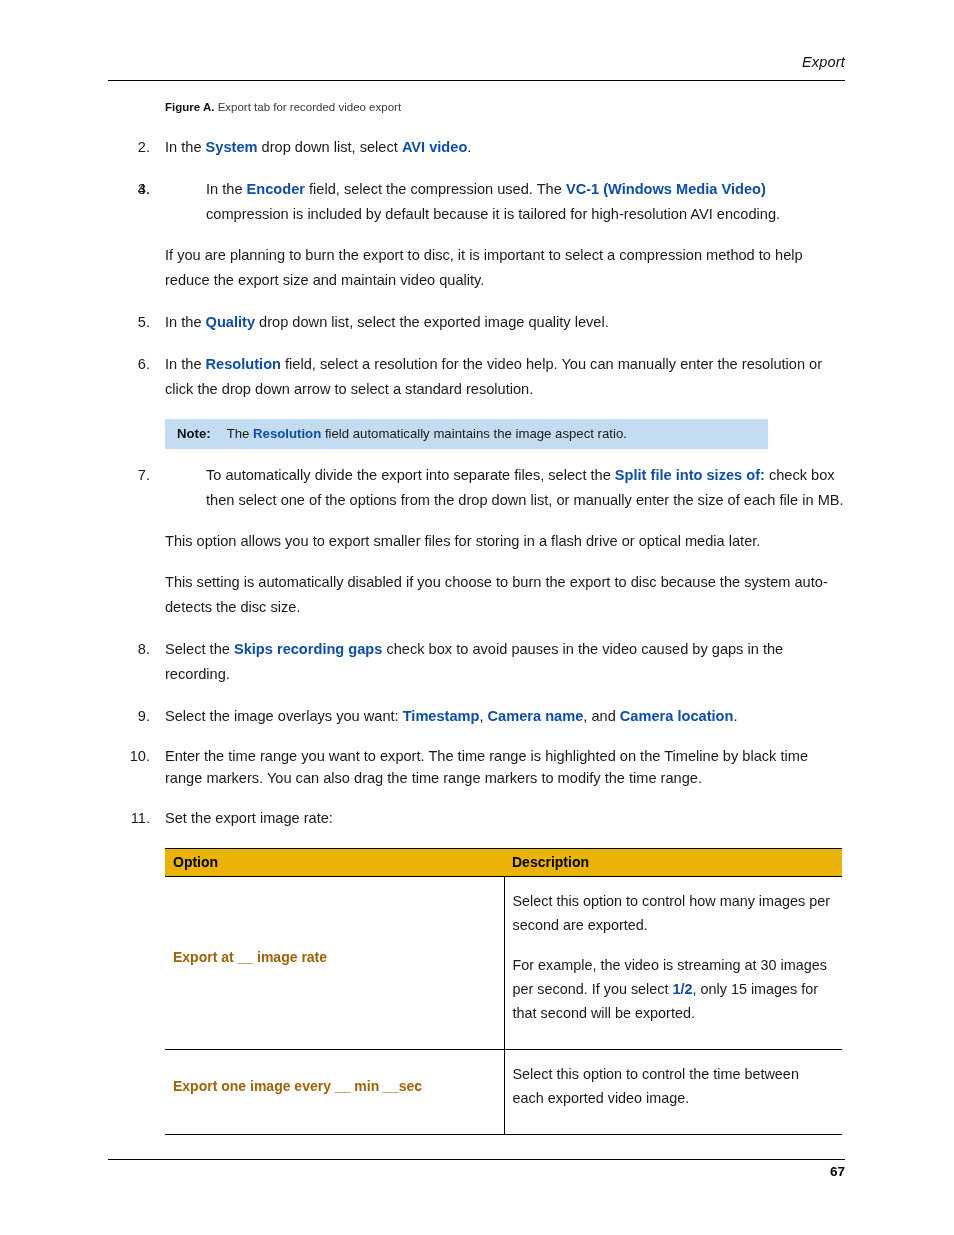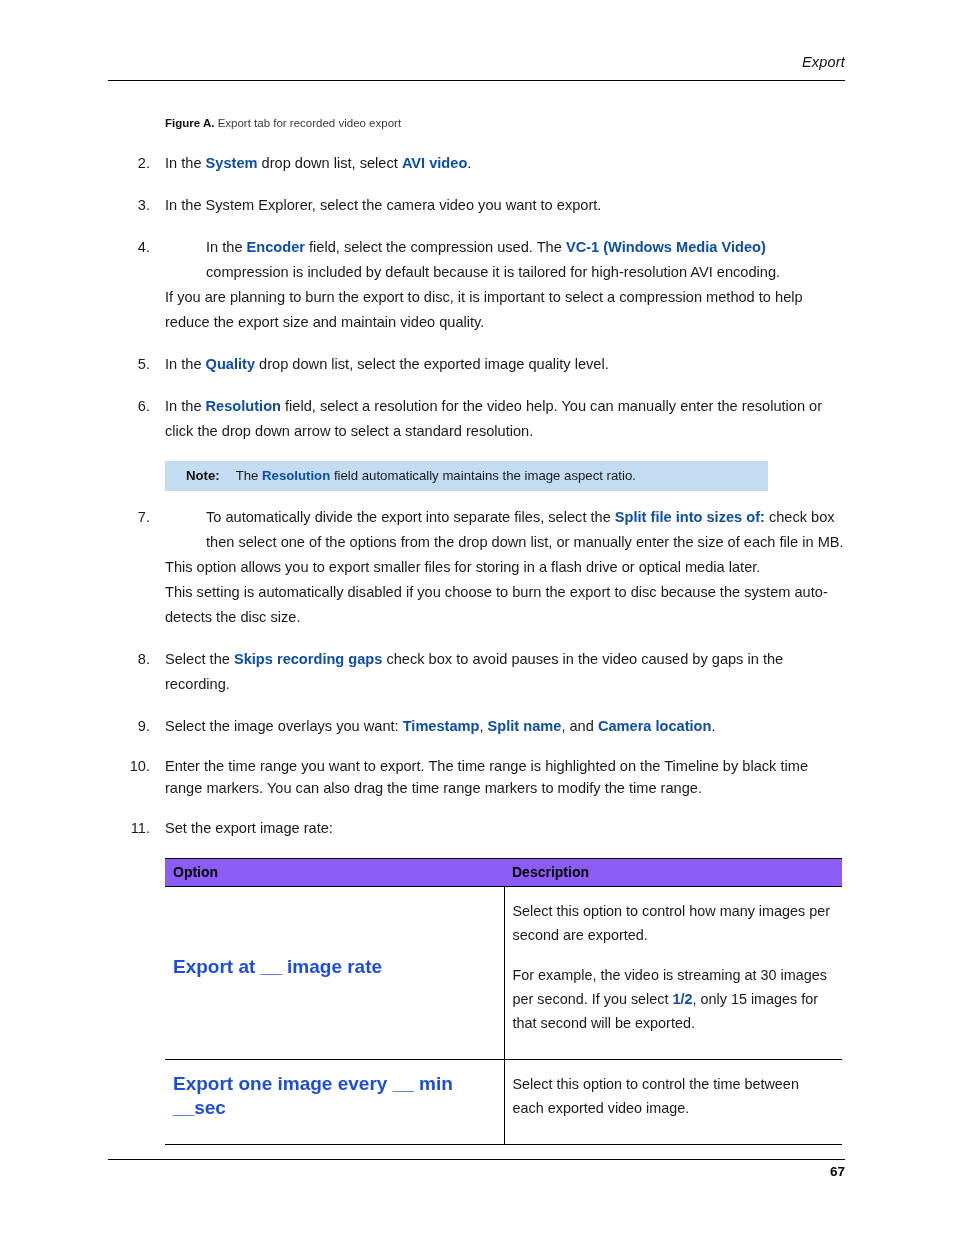--- a/index.html
+++ b/index.html
@@ -44,21 +44,21 @@
     left: 0;
     right: 0;
     top: 26px;
     border-top: 1.6px solid #000;
   }
 
   
   .content {
     position: absolute;
     left: 108px;
-    top: 116px;
+    top: 100px;
     width: 737px;
   }
 
   .figure-caption {
     margin-left: 57px;
     font-size: 11.5px;
     color: #3a3a3a;
     line-height: 15px;
     margin-bottom: 20px;
   }
@@ -87,35 +87,36 @@
     top: 0;
     width: 42px;
     text-align: right;
     font-size: 14.6px;
     color: #1a1a1a;
   }
   .li.tight {
     line-height: 21.5px;
   }
   .li .para {
+    margin-top: 16px;
   }
   .li .para.first { margin-top: 0; margin-left: 41px; }
 
   .blue {
     color: #0d4ea6;
     font-weight: bold;
   }
 
   
   .note {
     margin-left: 57px;
     margin-top: 12px;
     margin-bottom: 14px;
     background: #c3dcf2;
-    padding: 5px 8px 6px 21px;
+    padding: 5px 8px 6px 12px;
     font-size: 13.2px;
     line-height: 19px;
     color: #1a1a1a;
     width: 603px;
     box-sizing: border-box;
   }
   .note-label {
     font-weight: bold;
     color: #111;
     margin-right: 16px;
@@ -128,43 +129,43 @@
     width: 677px;
     border-collapse: collapse;
     table-layout: fixed;
     border-top: 1.4px solid #000;
     border-bottom: 1.4px solid #000;
   }
   .opt-table col.c1 { width: 339px; }
   .opt-table col.c2 { width: 338px; }
 
   .opt-table thead th {
-    background: #8b5cf6;
+    background: #eab308;
     font-size: 14px;
     font-weight: bold;
     color: #000;
     text-align: left;
     padding: 5px 8px 6px 8px;
     border-bottom: 1.4px solid #000;
   }
 
   .opt-table tbody td {
     vertical-align: middle;
     padding: 12px 10px 24px 8px;
     font-size: 14.4px;
     line-height: 24px;
     color: #1a1a1a;
     border-bottom: 1.4px solid #000;
   }
   .opt-table tbody tr:last-child td { border-bottom: none; }
   .opt-table tbody td.optcell {
     border-right: 1.4px solid #000;
     font-weight: bold;
-    color: #1d4ed8;
-    font-size: 19px;
+    color: #a16207;
+    font-size: 14px;
   }
   .opt-table tbody td p { margin: 0; }
   .opt-table tbody td p + p { margin-top: 16px; }
 
   
   .footer {
     position: absolute;
     left: 108px;
     top: 1159px;
     width: 737px;
@@ -203,21 +204,20 @@
 
     <div class="olist">
 
       <div class="li">
         <span class="num">2.</span>
         <span>In the </span><span class="blue">System</span><span> drop down list, select </span><span class="blue">AVI video</span><span>.</span>
       </div>
 
       <div class="li">
         <span class="num">3.</span>
-        <span>In the System Explorer, select the camera video you want to export.</span>
       </div>
 
       <div class="li">
         <span class="num">4.</span>
         <div class="para first"><span>In the </span><span class="blue">Encoder</span><span> field, select the compression used. The </span><span class="blue">VC-1 (Windows Media Video)</span><span> compression is included by default because it is tailored for high-resolution AVI encoding.</span></div>
         <div class="para">If you are planning to burn the export to disc, it is important to select a compression method to help reduce the export size and maintain video quality.</div>
       </div>
 
       <div class="li">
         <span class="num">5.</span>
@@ -240,21 +240,21 @@
         <div class="para">This setting is automatically disabled if you choose to burn the export to disc because the system auto-detects the disc size.</div>
       </div>
 
       <div class="li">
         <span class="num">8.</span>
         <span>Select the </span><span class="blue">Skips recording gaps</span><span> check box to avoid pauses in the video caused by gaps in the recording.</span>
       </div>
 
       <div class="li">
         <span class="num">9.</span>
-        <span>Select the image overlays you want: </span><span class="blue">Timestamp</span><span>, </span><span class="blue">Split name</span><span>, and </span><span class="blue">Camera location</span><span>.</span>
+        <span>Select the image overlays you want: </span><span class="blue">Timestamp</span><span>, </span><span class="blue">Camera name</span><span>, and </span><span class="blue">Camera location</span><span>.</span>
       </div>
 
       <div class="li tight">
         <span class="num">10.</span>
         <span>Enter the time range you want to export. The time range is highlighted on the Timeline by black time range markers. You can also drag the time range markers to modify the time range.</span>
       </div>
 
       <div class="li">
         <span class="num">11.</span>
         <span>Set the export image rate:</span>

